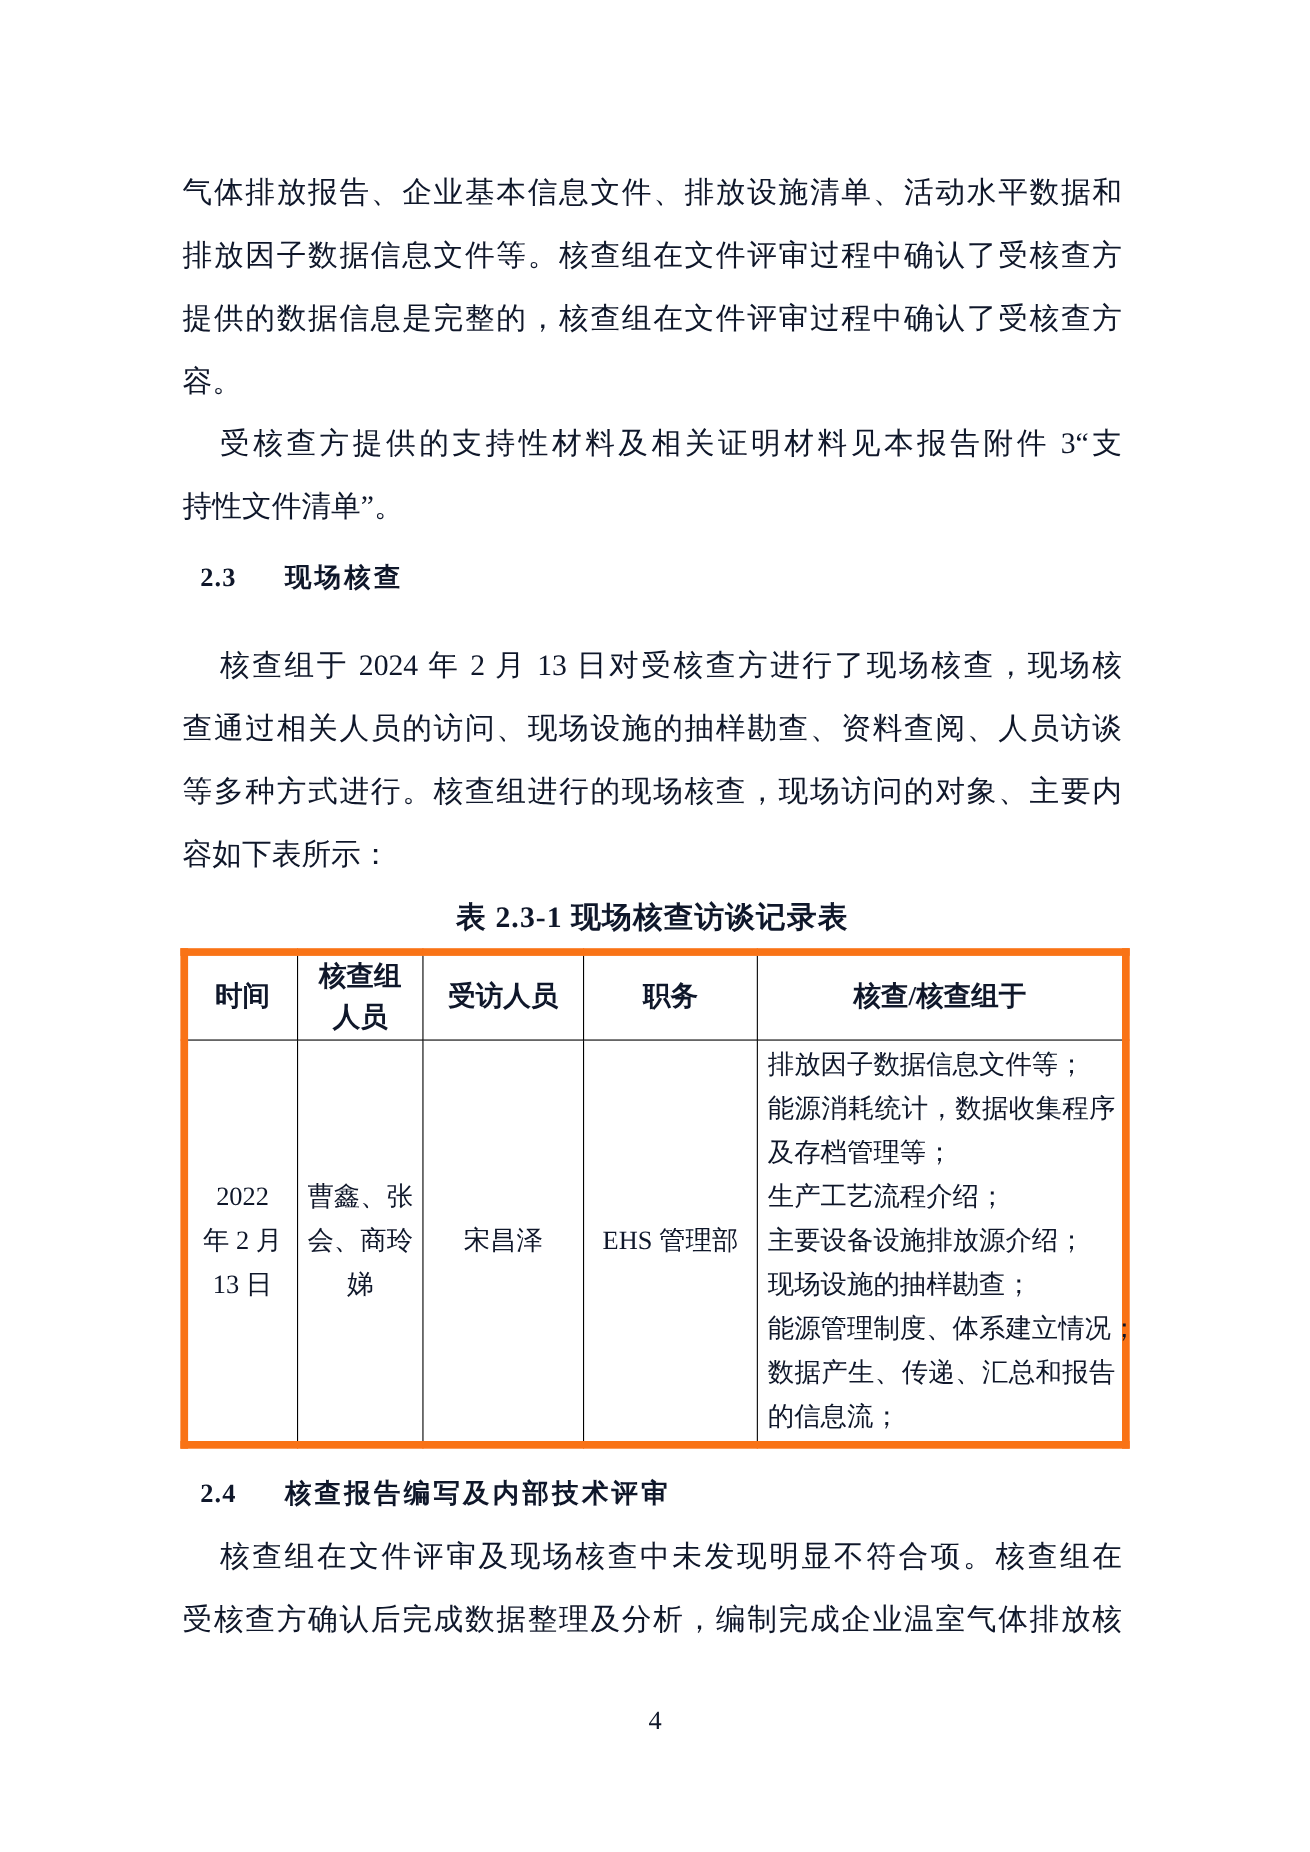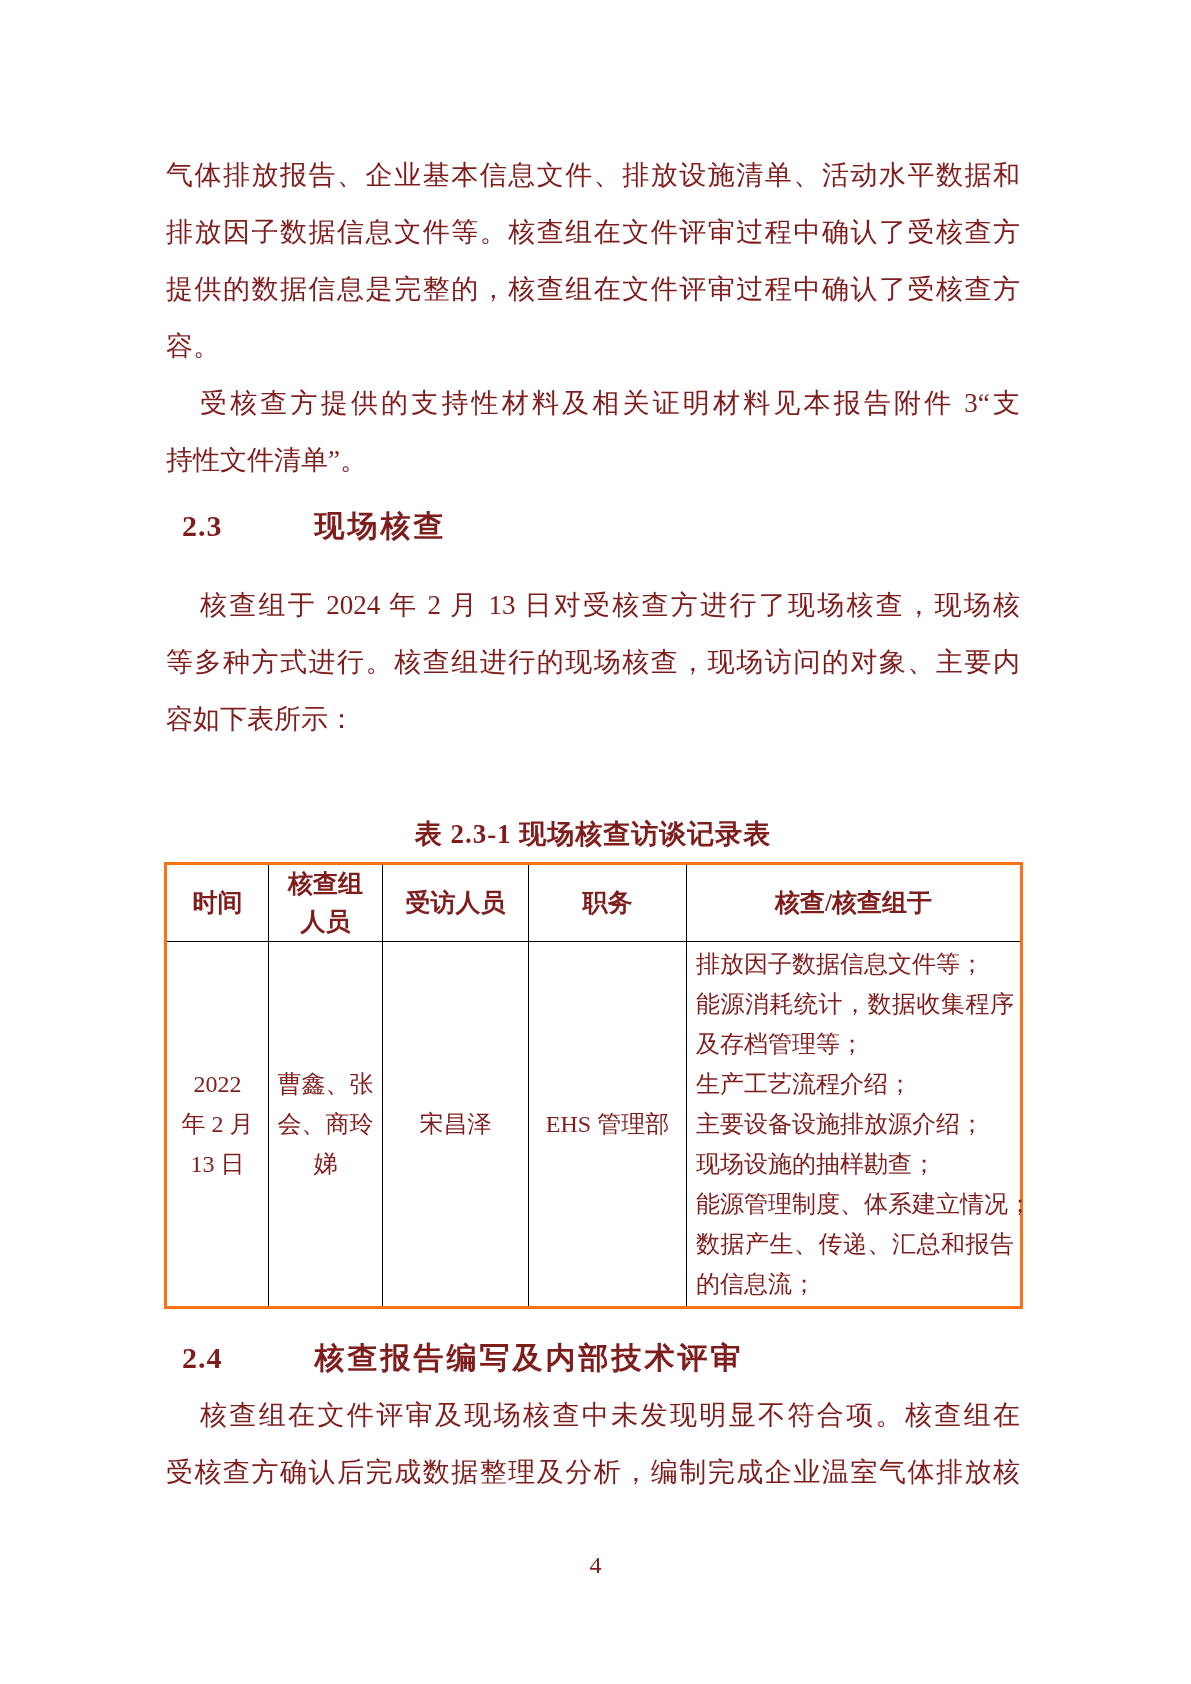--- a/index.html
+++ b/index.html
@@ -6,21 +6,21 @@
     margin: 0;
     padding: 0;
     background: #e8e8e8;
   }
   .page {
     position: relative;
     width: 1191px;
     height: 1684px;
     margin: 0 auto;
     background: #ffffff;
-    color: #7f1d1d;
+    color: #0f172a;
     font-family: "Liberation Serif", "DejaVu Serif", serif;
     overflow: hidden;
   }
   .block {
     position: absolute;
     left: 166px;
     width: 854px;
   }
   
   .para { font-size: 27px; line-height: 57px; }
@@ -28,25 +28,24 @@
   .para.indent .tline:first-child { text-indent: 34px; }
   .tline { text-align: left; }
   .tline.stretch {
     text-align: justify;
     text-align-last: justify;
     -moz-text-align-last: justify;
   }
   
   .heading {
     font-weight: bold;
-    font-size: 30px;
+    font-size: 24px;
     line-height: 40px;
     padding-left: 16px;
     display: flex;
-    gap: 48px;
   }
   .heading .hnum { margin-right: 44px; letter-spacing: 1px; }
   .heading .htitle { letter-spacing: 3px; }
   
   .tcaption {
     font-weight: bold;
     font-size: 27px;
     line-height: 36px;
     text-align: center;
     letter-spacing: 1px;
@@ -56,21 +55,21 @@
     position: absolute;
     left: 164px;
     top: 862px;
     width: 856px;
     border-collapse: collapse;
     table-layout: fixed;
   }
   table.vtable, table.vtable th, table.vtable td {
     border: 1.5px solid #000;
   }
-  table.vtable { border: 3px solid #f97316; }
+  table.vtable { border: 7px solid #f97316; }
   table.vtable th {
     font-weight: bold;
     font-size: 25px;
     vertical-align: middle;
     text-align: center;
     height: 76px;
     padding: 0;
   }
   table.vtable th .tline { line-height: 38px; text-align: center; }
   table.vtable td {
@@ -111,20 +110,21 @@
       <div class="tline">持性文件清单”。</div>
     </div>
 
   <div class="block heading" style="top:506px">
     <span class="hnum">2.3</span>
     <span class="htitle">现场核查</span>
   </div>
 
   <div class="block para indent" style="top:577px">
       <div class="tline stretch">核查组于 2024 年 2 月 13 日对受核查方进行了现场核查，现场核</div>
+      <div class="tline stretch">查通过相关人员的访问、现场设施的抽样勘查、资料查阅、人员访谈</div>
       <div class="tline stretch">等多种方式进行。核查组进行的现场核查，现场访问的对象、主要内</div>
       <div class="tline">容如下表所示：</div>
     </div>
 
   <div class="block tcaption" style="top:816px">表 2.3-1  现场核查访谈记录表</div>
 
   <table class="vtable">
     <colgroup>
       <col style="width:103px">
       <col style="width:114px">

